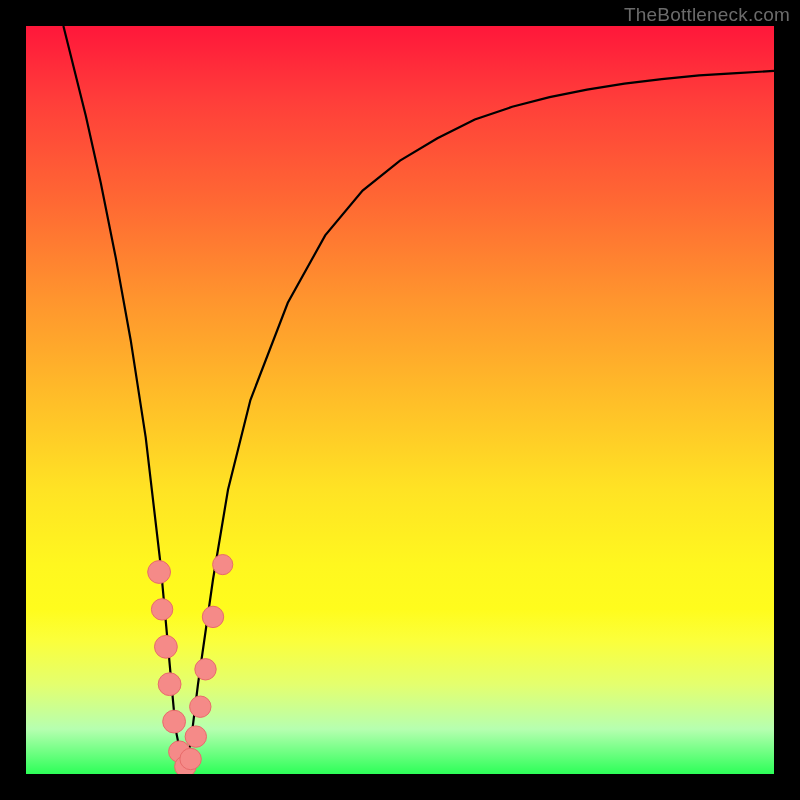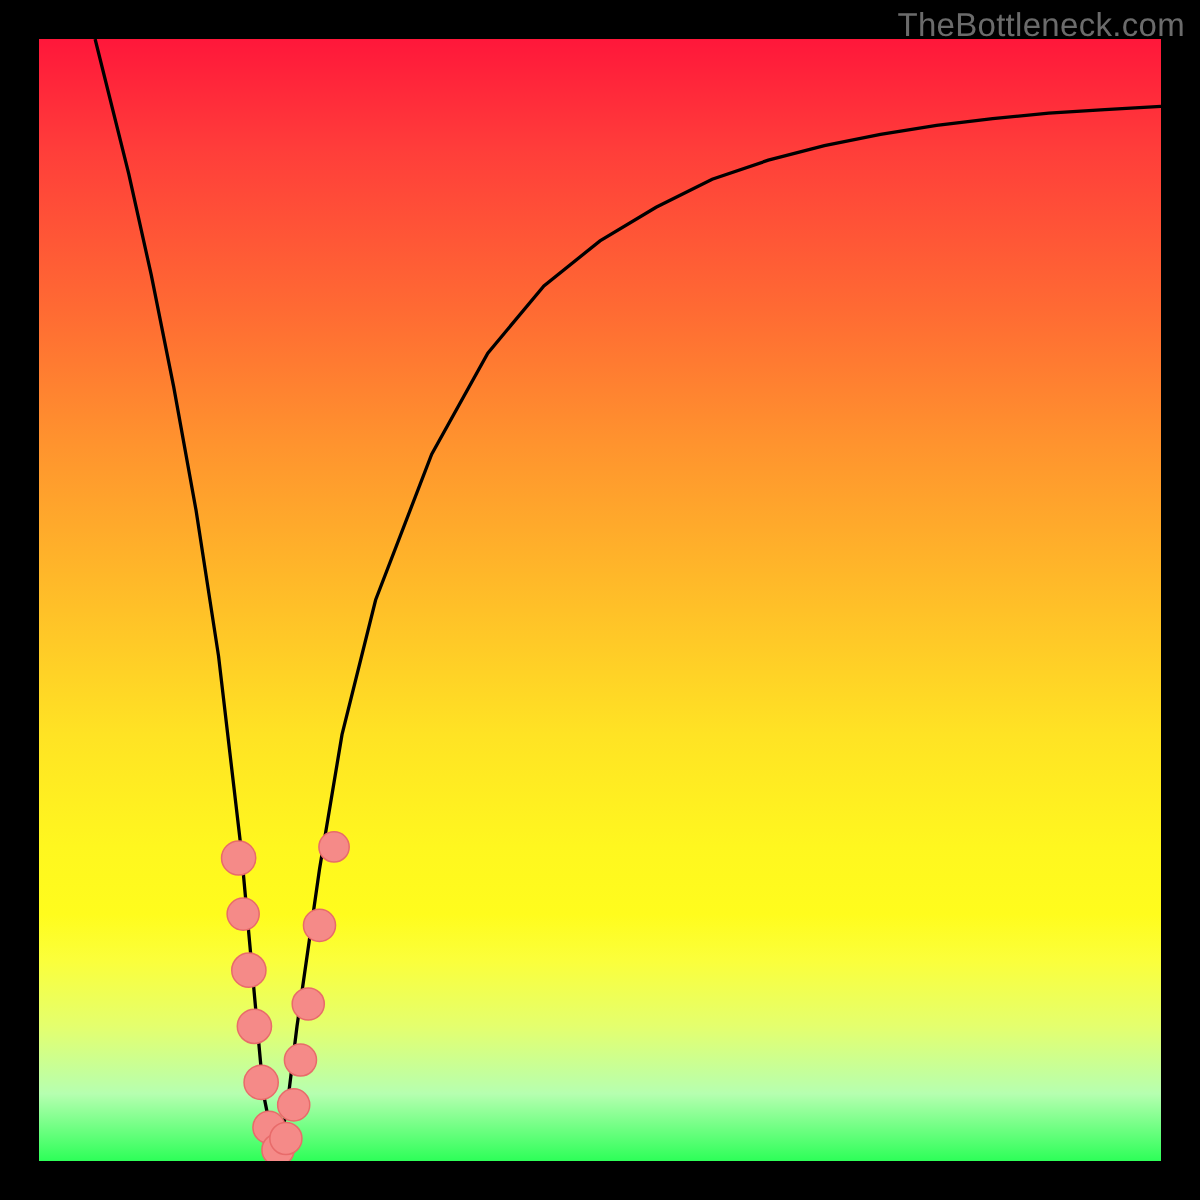--- a/index.html
+++ b/index.html
@@ -37,21 +37,21 @@
       #fbff3a 82%,
       #e4ff6e 88%,
       #b6ffb0 94%,
       #2dff58 100%);
   }
   .watermark {
     position: absolute;
     top: 4px;
     right: 10px;
     color: #6b6b6b;
-    font-size: 22px;
+    font-size: 19px;
     font-weight: 500;
     letter-spacing: 0.2px;
   }
   svg.curve {
     position: absolute;
     top: 0;
     left: 0;
     width: 748px;
     height: 748px;
   }

